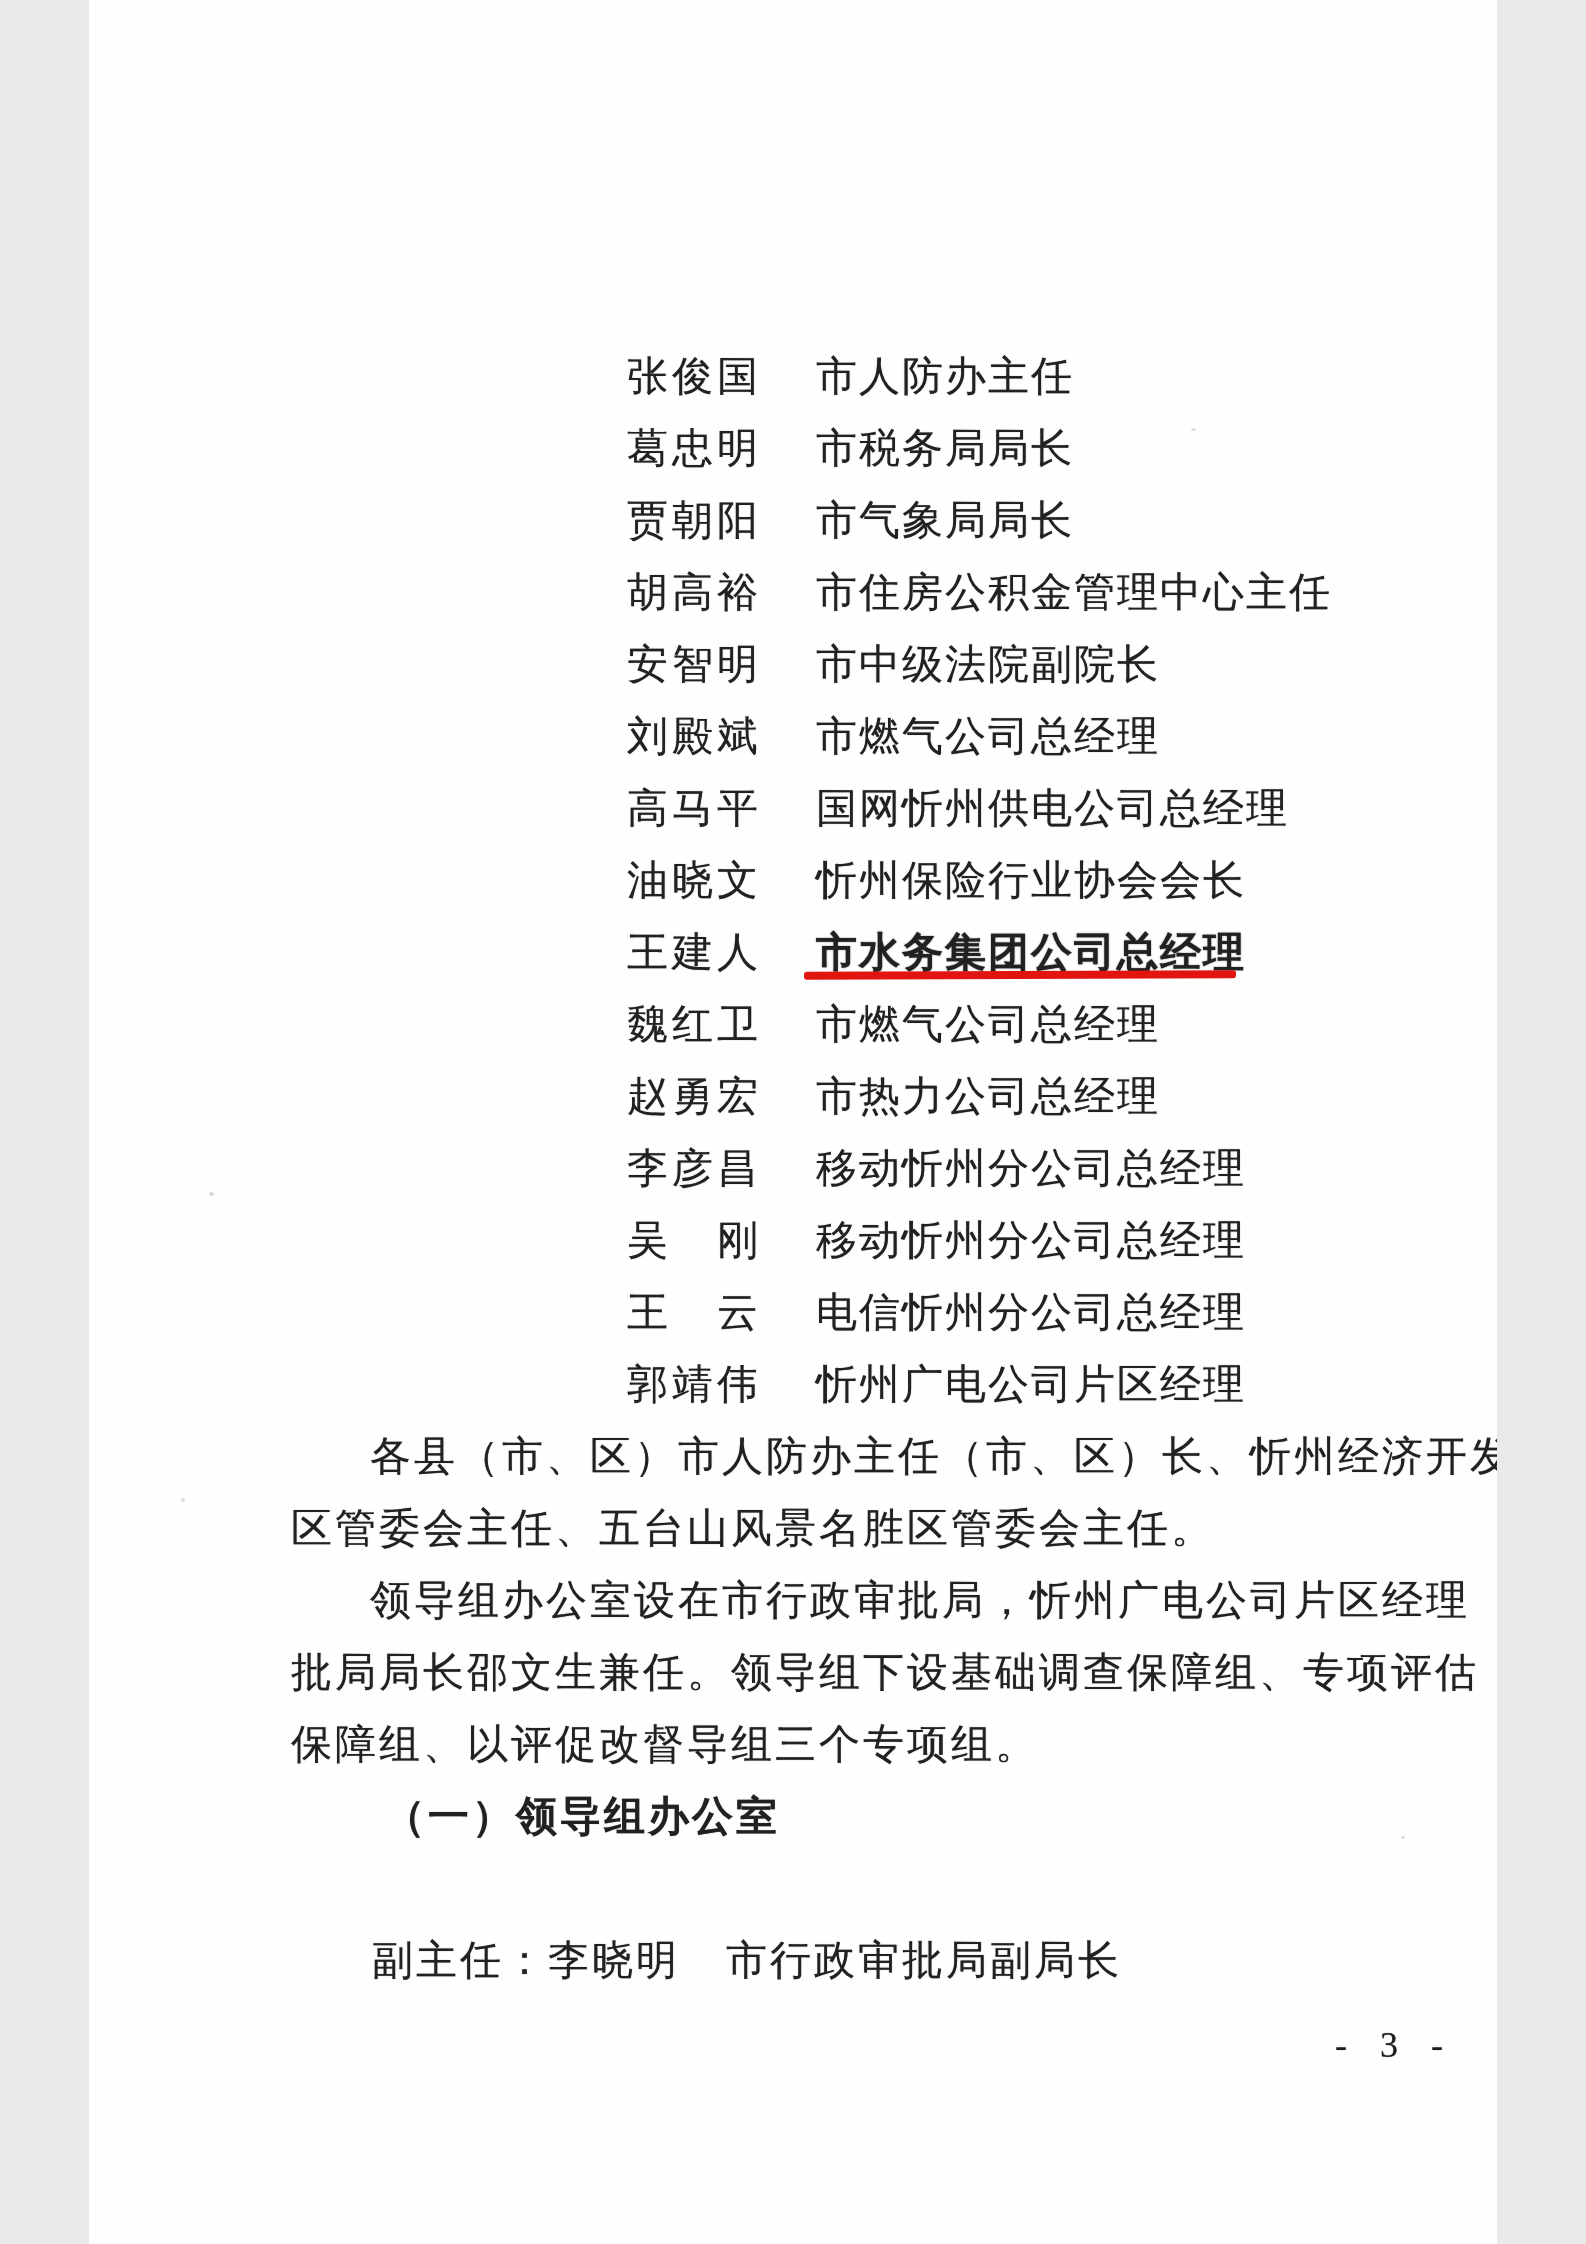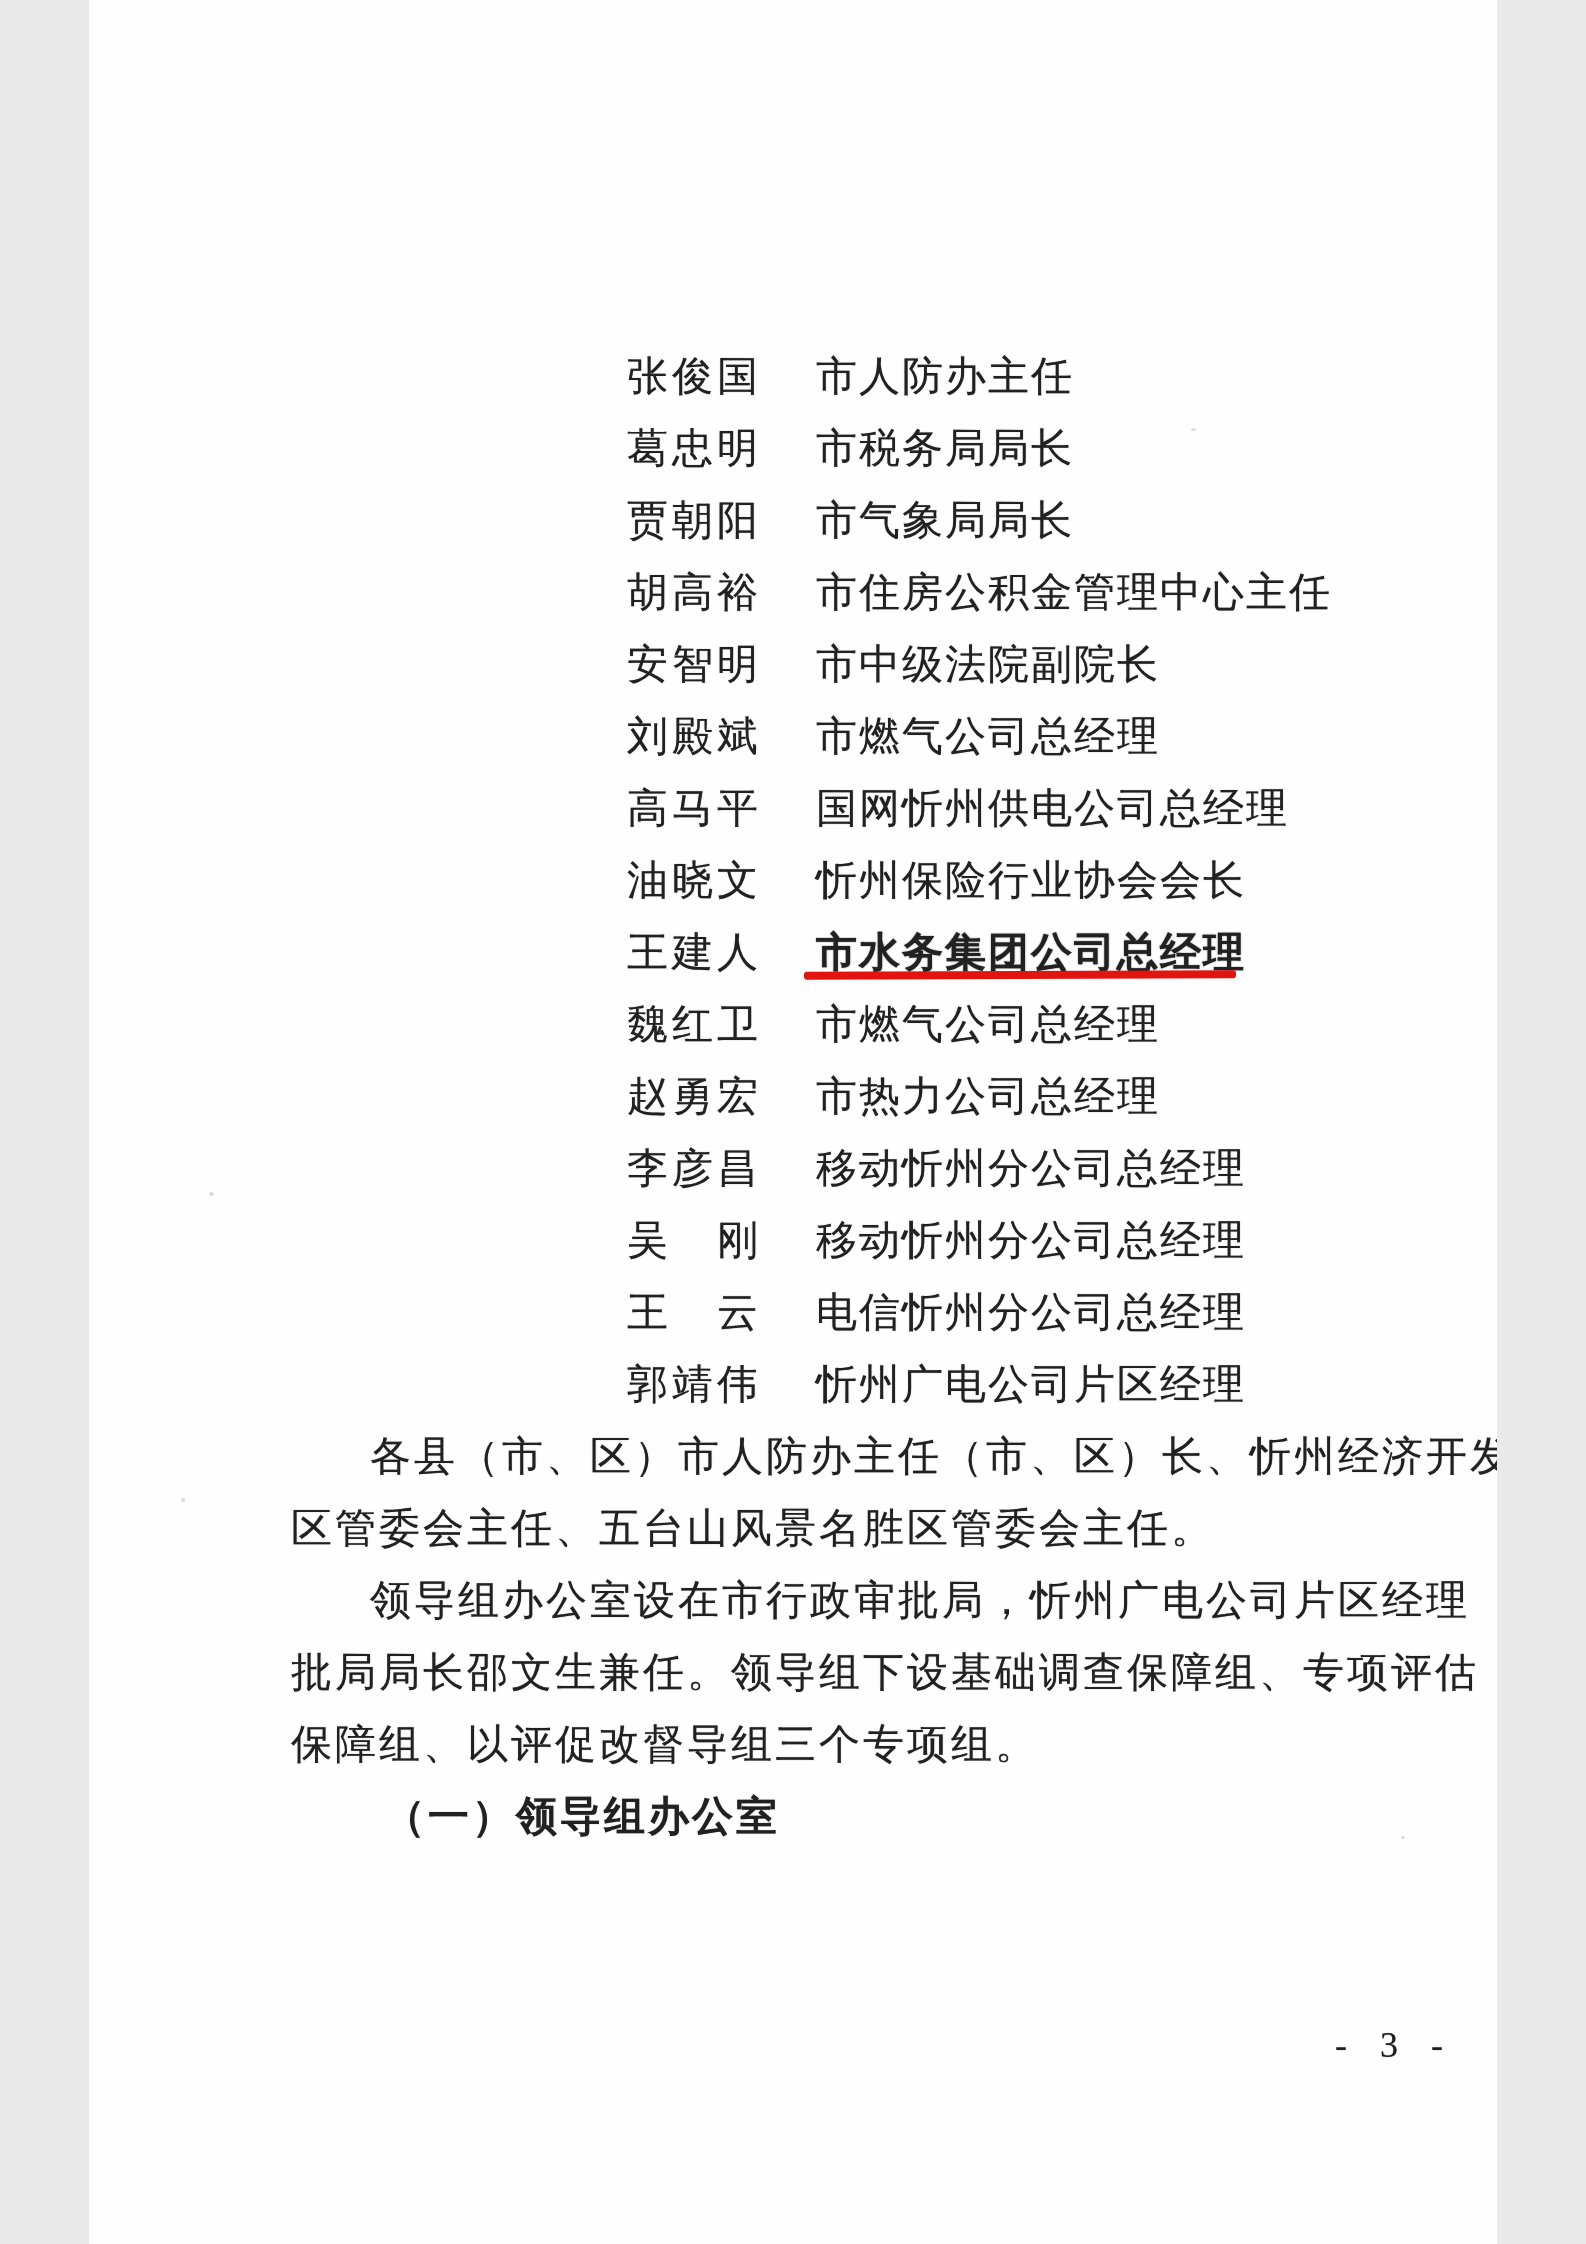--- a/index.html
+++ b/index.html
@@ -142,20 +142,23 @@
       <div class="pline txt indent" style="top: 1433px;">各县（市、区）市人防办主任（市、区）长、忻州经济开发</div>
       <div class="pline txt" style="top: 1505px;">区管委会主任、五台山风景名胜区管委会主任。</div>
       <div class="pline txt indent" style="top: 1577px;">领导组办公室设在市行政审批局，忻州广电公司片区经理</div>
       <div class="pline txt" style="top: 1649px;">批局局长邵文生兼任。领导组下设基础调查保障组、专项评估</div>
       <div class="pline txt" style="top: 1721px;">保障组、以评促改督导组三个专项组。</div>
     </div>
 
   <div class="heading txt">（一）领导组办公室</div>
 
 
+  <div class="role-line txt" style="top:1937px">
+    <span>副主任：</span><span>李晓明</span><span class="role-title">市行政审批局副局长</span>
+  </div>
 
   <div class="red-underline" id="red-underline" style="background: rgb(226, 20, 16);"></div>
 
   <div class="page-number txt">- 3 -</div>
 
   <div class="speck" style="left:120px;top:1192px;width:5px;height:4px"></div>
   <div class="speck" style="left:1468px;top:642px;width:4px;height:4px"></div>
   <div class="speck" style="left:1102px;top:428px;width:5px;height:3px"></div>
   <div class="speck" style="left:92px;top:1498px;width:4px;height:4px"></div>
   <div class="speck" style="left:1312px;top:1836px;width:4px;height:3px"></div>

